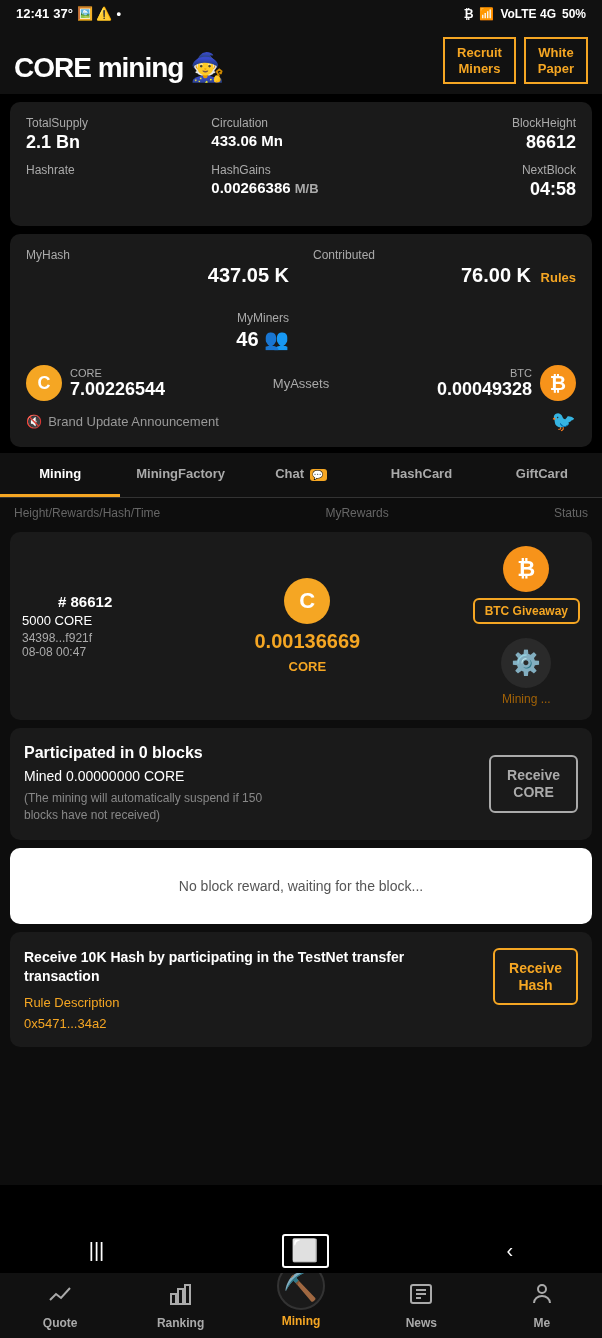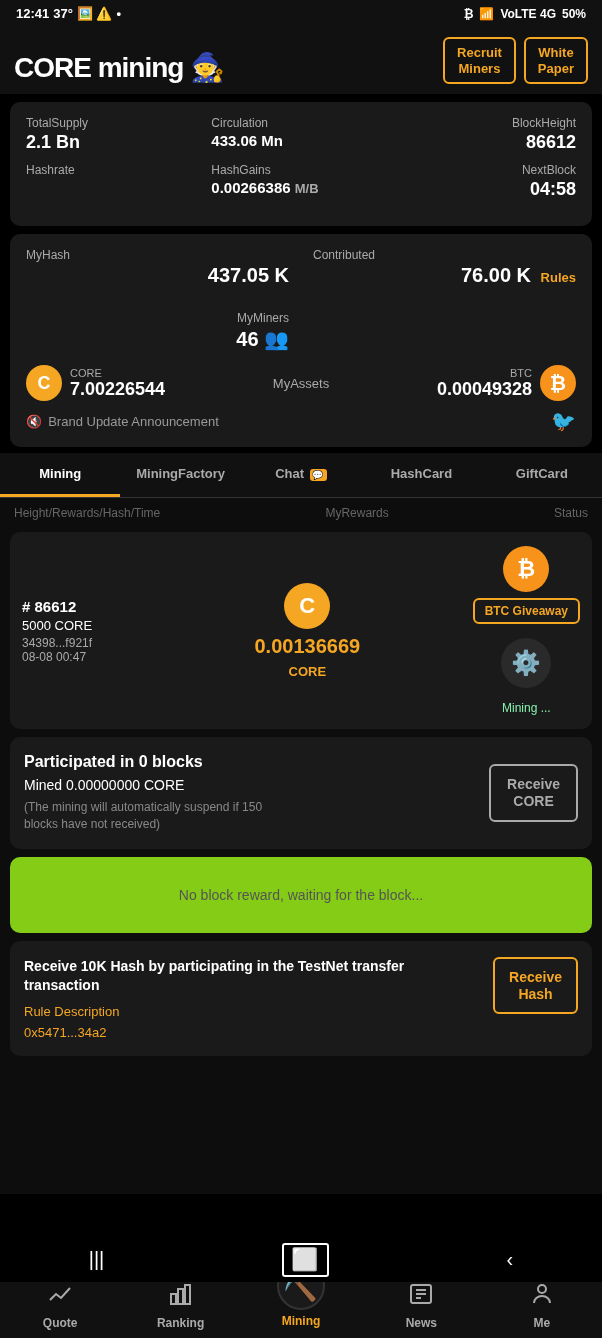--- a/index.html
+++ b/index.html
@@ -42,21 +42,21 @@
     }
     .logo-text span { color: #fff; }
     .header-btns { display: flex; gap: 8px; }
     .header-btn {
       border: 2px solid #f5a623;
       background: transparent;
       color: #f5a623;
       font-size: 13px;
       font-weight: 700;
       padding: 6px 12px;
-      border-radius: 6px;
+      border-radius: 0;
       cursor: pointer;
       text-align: center;
       line-height: 1.2;
     }
 
     
     .stats-card {
       background: #1a1a1a;
       margin: 8px 10px;
       border-radius: 10px;
@@ -164,21 +164,21 @@
     .mining-row {
       background: #1a1a1a;
       margin: 4px 10px;
       border-radius: 10px;
       padding: 14px 12px;
       display: flex;
       align-items: center;
       gap: 10px;
     }
     .mining-info { flex: 0 0 120px; }
-    .mining-height { font-size: 15px; font-weight: 700; color: #fff; }
+    .mining-height { font-size: 15px; font-weight: 700; color: #fff; margin-left: 36px; }
     .mining-core { font-size: 13px; color: #fff; margin: 3px 0; }
     .mining-hash { font-size: 12px; color: #aaa; }
     .mining-time { font-size: 12px; color: #aaa; }
     .mining-rewards { flex: 1; display: flex; flex-direction: column; align-items: center; gap: 6px; }
     .core-reward { font-size: 20px; font-weight: 900; color: #f5a623; }
     .core-label { font-size: 13px; color: #f5a623; font-weight: 700; }
     .btc-btn {
       background: transparent;
       border: 2px solid #f5a623;
       color: #f5a623;
@@ -188,21 +188,21 @@
       font-weight: 700;
       cursor: pointer;
     }
     .mining-icons { display: flex; flex-direction: column; align-items: center; gap: 6px; }
     .mining-status-icon {
       width: 50px; height: 50px; border-radius: 50%;
       background: #2a2a2a;
       display: flex; align-items: center; justify-content: center;
       font-size: 24px;
     }
-    .mining-status-text { font-size: 12px; color: #86efac; margin-top: 9px; }
+    .mining-status-text { font-size: 12px; color: #a16207; }
 
     
     .participated-section {
       margin: 8px 10px;
       background: #1a1a1a;
       border-radius: 10px;
       padding: 16px 14px;
       display: flex;
       align-items: center;
       justify-content: space-between;
@@ -220,21 +220,21 @@
       font-size: 14px;
       font-weight: 700;
       cursor: pointer;
       text-align: center;
       line-height: 1.2;
     }
 
     
     .no-reward-section {
       margin: 8px 10px;
-      background: #84cc16;
+      background: #ffffff;
       border-radius: 10px;
       padding: 30px 14px;
       text-align: center;
       color: #555;
       font-size: 14px;
     }
 
     
     .testnet-section {
       margin: 8px 10px;

